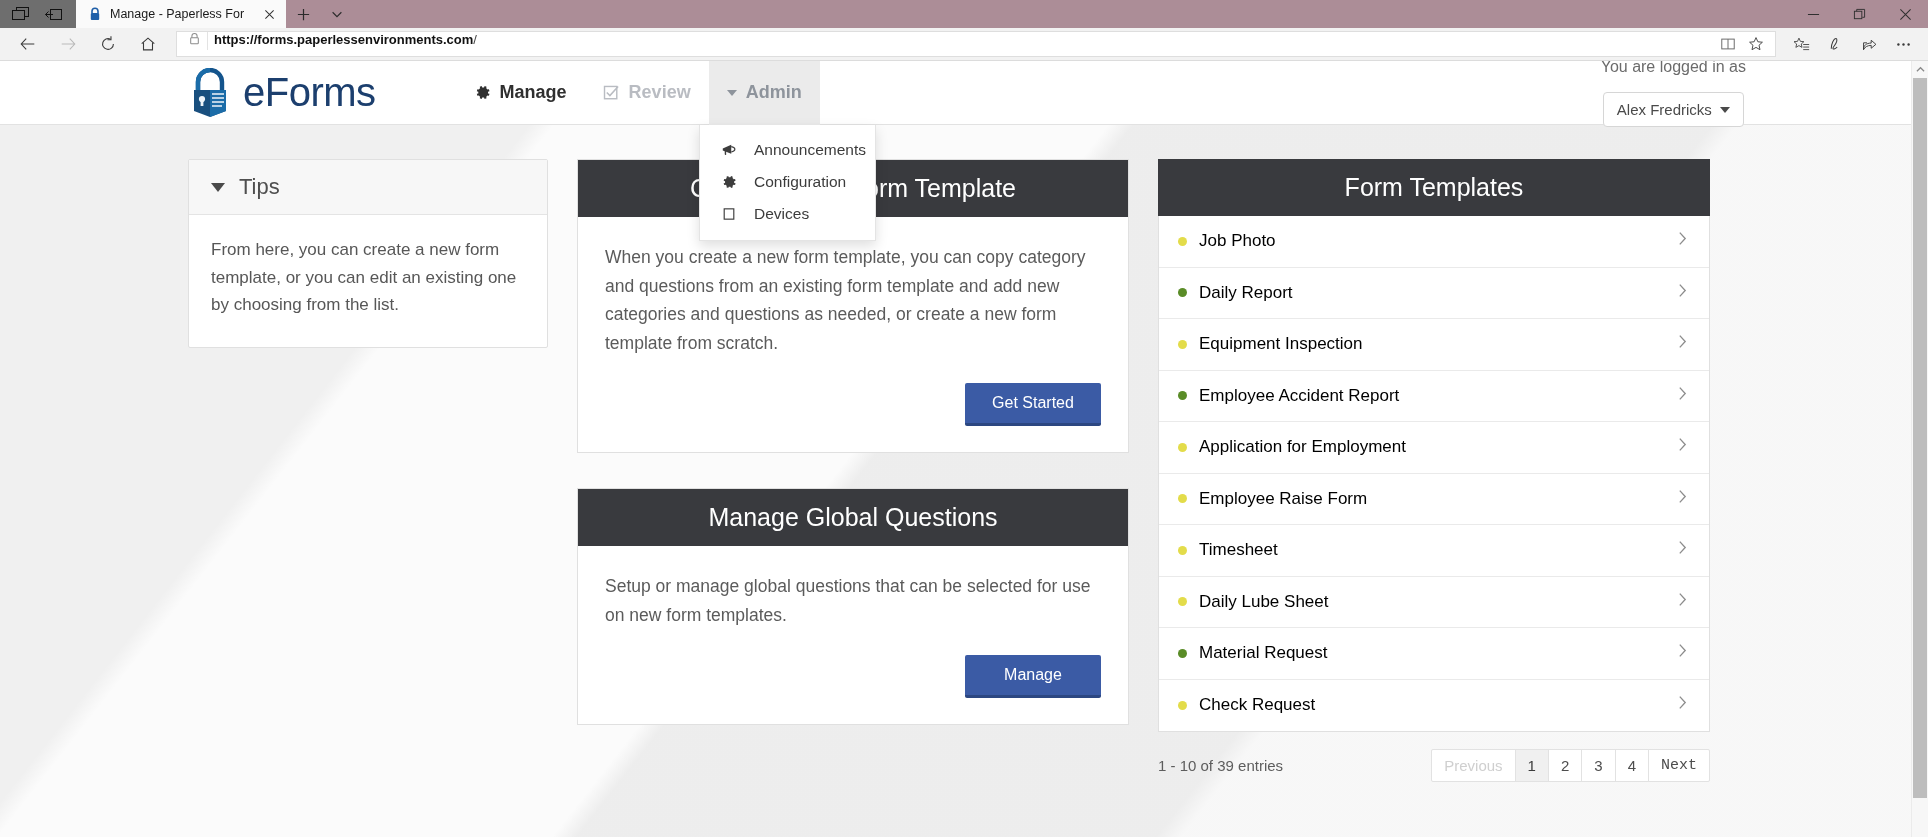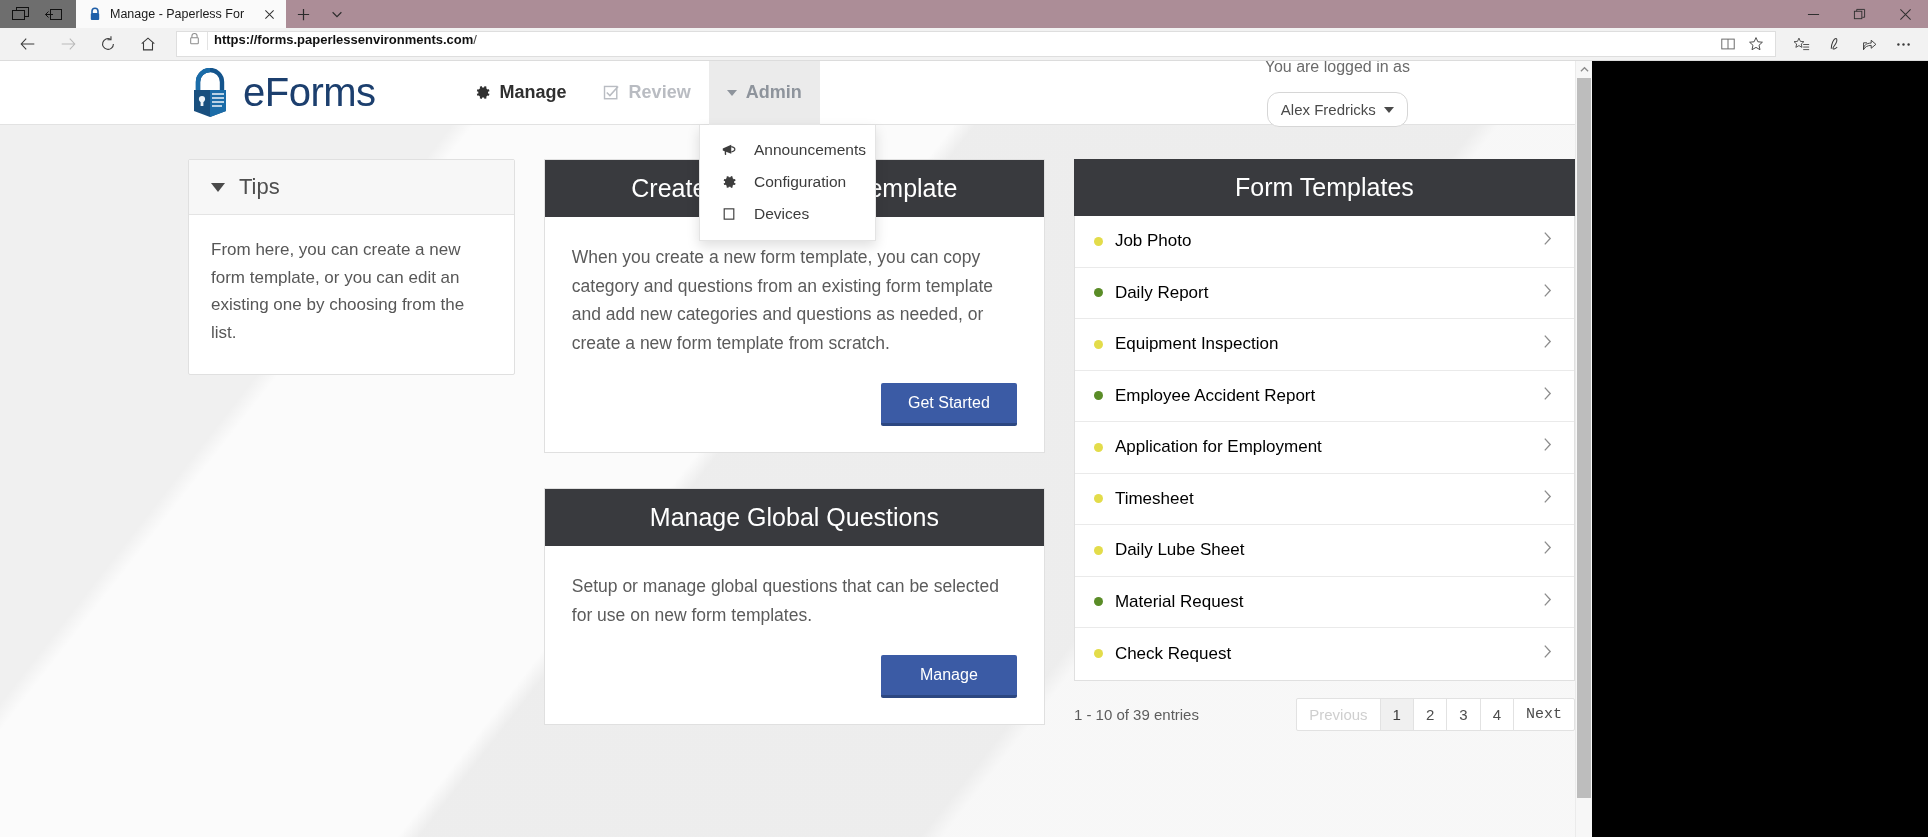--- a/index.html
+++ b/index.html
@@ -74,21 +74,21 @@
   .url-text { font-size: 13px; color: #444; flex: 1 1 auto; }
   .url-text b { color: #111; font-weight: 600; }
   .url-right { display: flex; align-items: center; gap: 2px; }
   .url-ico { width: 26px; height: 24px; display: flex; align-items: center; justify-content: center; color: #6a6a6a; }
   .tb-actions { display: flex; align-items: center; }
   .tb-act { width: 34px; height: 30px; display: flex; align-items: center; justify-content: center; color: #3a3a3a; }
 
   
   .viewport {
     position: relative;
-    width: 1592px; height: 776px;
+    width: 1928px; height: 776px;
     background: #fff;
     overflow: hidden;
   }
   .page {
     position: absolute; inset: 0 17px 0 0;
     background:
       linear-gradient(128deg, rgba(255,255,255,0) 0%, rgba(255,255,255,0) 23%, rgba(255,255,255,0.75) 24%, rgba(255,255,255,0.75) 46%, rgba(0,0,0,0.012) 47%, rgba(0,0,0,0.012) 70%, rgba(255,255,255,0.5) 71%, rgba(255,255,255,0.5) 100%),
       #f0f0f0;
     overflow: hidden;
   }
@@ -113,21 +113,21 @@
   .nav-link.muted { color: #b9bcc2; font-weight: 700; }
   .nav-link.open { background: #ebebeb; color: #8e949c; }
   .nav-ico { display: inline-flex; align-items: center; }
   .caret { width: 0; height: 0; border-left: 5px solid transparent; border-right: 5px solid transparent; border-top: 6px solid currentColor; }
   .nav-right { margin-left: auto; display: flex; align-items: center; gap: 16px; margin-right: 165px; flex-direction: column; }
   .logged-as { font-size: 16px; color: #6b6b6b; }
   .user-btn {
     border: 1px solid #d6d6d6; background: #fff;
     padding: 8px 13px; font-size: 15px; color: #4a4a4a;
     display: flex; align-items: center; gap: 8px;
-    border-radius: 12px;
+    border-radius: 4px;
   }
 
   
   .dropdown {
     position: absolute; top: 64px; left: 699px;
     width: 177px; background: #fff;
     border: 1px solid #e4e4e4; border-top: none;
     box-shadow: 0 5px 12px rgba(0,0,0,.13);
     padding: 9px 0 10px; z-index: 40;
   }
@@ -512,20 +512,27 @@
             </div>
             <div class="tpl-row">
               <span class="dot" style="background: rgb(227, 220, 74);"></span>
               <span class="tpl-label">Application for Employment</span>
               <span class="tpl-chev"><svg viewBox="0 0 10 16" width="9" height="15">
                   <path d="M2 1.5 L8 8 L2 14.5" stroke="#8d8d8d" stroke-width="1.5" fill="none"></path>
                 </svg></span>
             </div>
             <div class="tpl-row">
               <span class="dot" style="background: rgb(227, 220, 74);"></span>
+              <span class="tpl-label">Employee Raise Form</span>
+              <span class="tpl-chev"><svg viewBox="0 0 10 16" width="9" height="15">
+                  <path d="M2 1.5 L8 8 L2 14.5" stroke="#8d8d8d" stroke-width="1.5" fill="none"></path>
+                </svg></span>
+            </div>
+            <div class="tpl-row">
+              <span class="dot" style="background: rgb(227, 220, 74);"></span>
               <span class="tpl-label">Timesheet</span>
               <span class="tpl-chev"><svg viewBox="0 0 10 16" width="9" height="15">
                   <path d="M2 1.5 L8 8 L2 14.5" stroke="#8d8d8d" stroke-width="1.5" fill="none"></path>
                 </svg></span>
             </div>
             <div class="tpl-row">
               <span class="dot" style="background: rgb(227, 220, 74);"></span>
               <span class="tpl-label">Daily Lube Sheet</span>
               <span class="tpl-chev"><svg viewBox="0 0 10 16" width="9" height="15">
                   <path d="M2 1.5 L8 8 L2 14.5" stroke="#8d8d8d" stroke-width="1.5" fill="none"></path>

